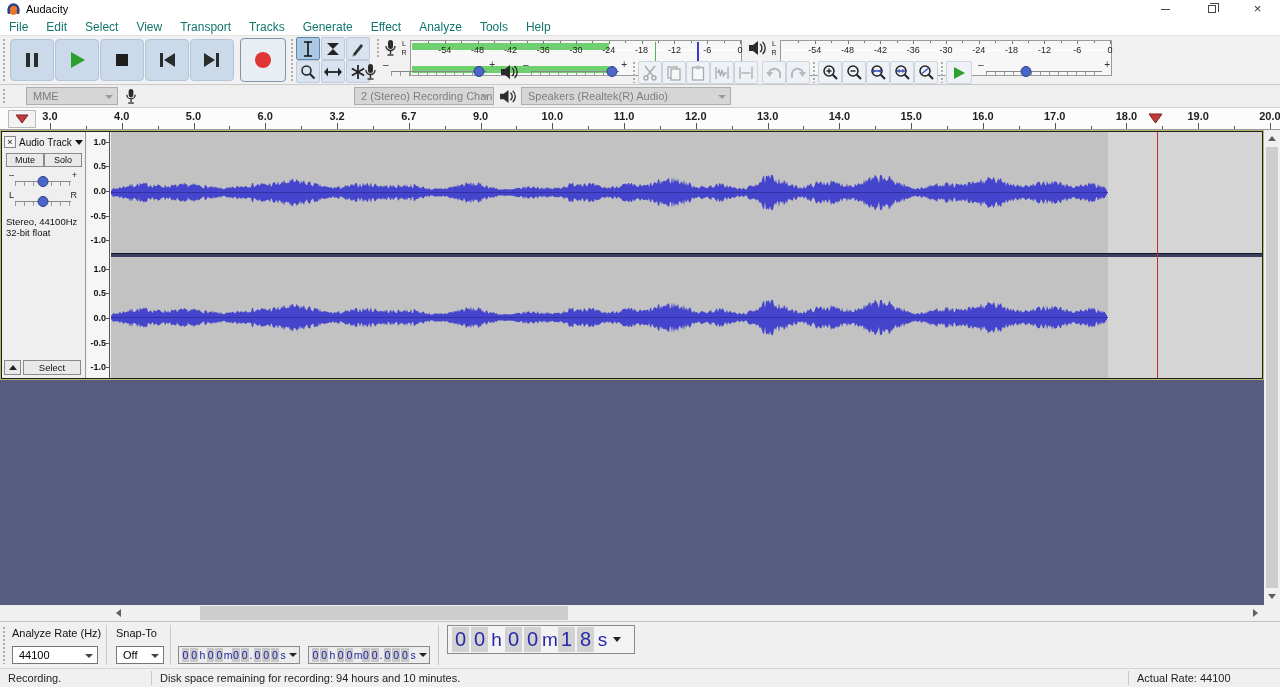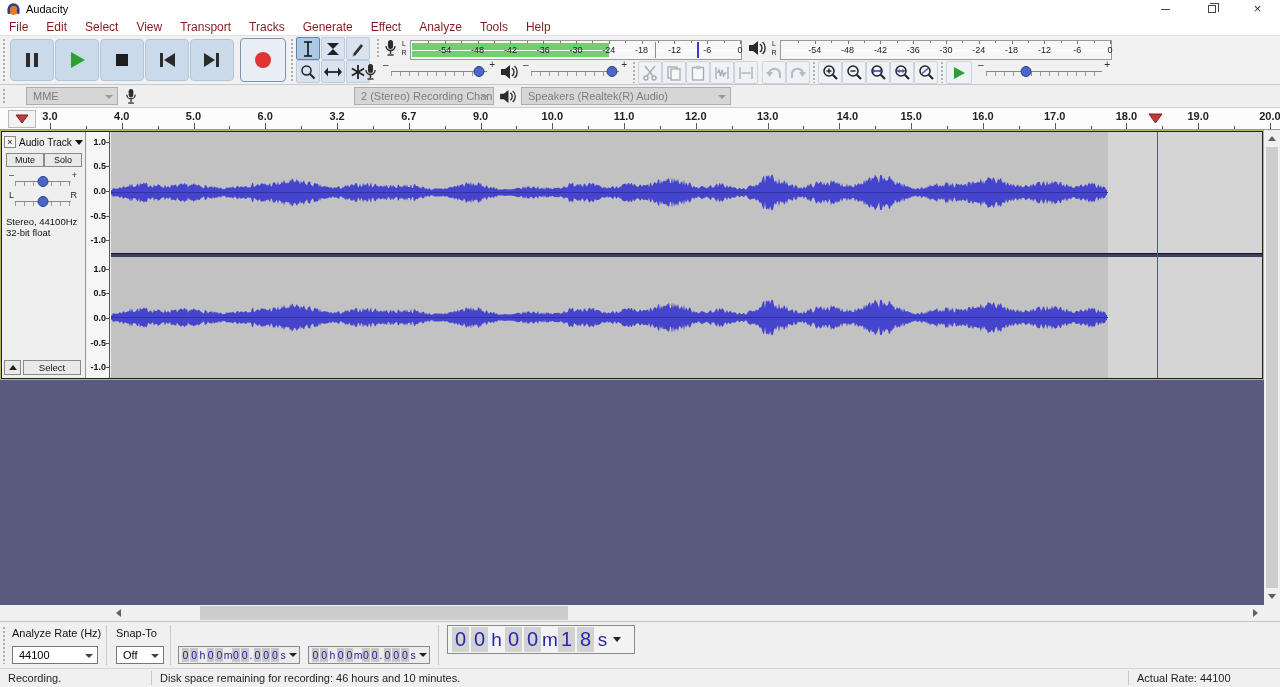--- a/index.html
+++ b/index.html
@@ -14,30 +14,30 @@
   #titlebar .appicon { position:absolute; left:6px; top:2px; }
   #titlebar .title { position:absolute; left:26px; top:3px; font-size:11px; color:#000; }
   .wc { position:absolute; top:0; width:45px; height:18px; text-align:center; color:#333; }
   .wc-min  { right:92px; } .wc-rest { right:46px; } .wc-close{ right:0; }
   .wc-min i { display:inline-block; width:9px; height:1px; background:#444; margin-top:9px; }
   .wc-rest i{ display:inline-block; width:8px; height:8px; border:1px solid #444; margin-top:5px; position:relative; background:#fff;}
   .wc-rest i::before{ content:""; position:absolute; left:1px; top:-3px; width:8px; height:8px; border:1px solid #444; border-left:none; border-bottom:none;}
   .wc-close span { font-size:13px; line-height:18px; }
   
   #menubar { position:absolute; left:0; top:18px; width:1280px; height:18px; background:#fff; border-bottom:1px solid #e3e3e3; display:flex; align-items:center; }
-  #menubar .mi { padding:2px 9px; font-size:12px; color:#7f1d1d; }
+  #menubar .mi { padding:2px 9px; font-size:12px; color:#0f766e; }
   
   #toolbars { position:absolute; left:0; top:36px; width:1280px; height:49px; background:#f1f1f1; border-bottom:1px solid #c9c9c9; }
   .grip { position:absolute; width:4px; background-image:radial-gradient(#adadad 1px, transparent 1.2px); background-size:4px 4px; }
   .btn { position:absolute; background:#cbdaea; border:1px solid #b3c5d8; border-radius:4px; display:flex; align-items:center; justify-content:center; }
   .tbtn { width:24px; height:23px; background:#d8e3ef; border:1px solid #bccadb; border-radius:2px; display:flex; align-items:center; justify-content:center; position:absolute; }
   .tbtn.pressed { background:#adc8e2; border-color:#5f87ad; }
   .tbtn.plain { background:#eef1f5; border-color:#ccd4dd; }
   .tbtn.disabled svg { opacity:.45; }
-  .meter { position:absolute; height:20px; background:#f7f7f7; border:1px solid #9a9a9a; }
+  .meter { position:absolute; height:36px; background:#f7f7f7; border:1px solid #9a9a9a; }
   .meter .bar { position:absolute; left:1px; height:7px; background:#6fd06f; }
   .meter .barL { top:2px; } .meter .barR { bottom:2px; }
   .meter .mline { position:absolute; top:1px; bottom:1px; width:1px; }
   .meter .tick { position:absolute; top:0; width:1px; height:3px; background:#777; }
   .meter .mlabel { position:absolute; top:4px; transform:translateX(-50%); font-size:9px; color:#222; }
   .lr { position:absolute; font-size:7px; line-height:8px; color:#222; width:8px; text-align:center; }
   .slider { position:absolute; height:18px; }
   .slider .rail { position:absolute; left:8px; right:8px; top:9px; height:1px; background:#888; }
   .slider .ticks { position:absolute; left:8px; right:8px; top:10px; height:4px;
      background-image:repeating-linear-gradient(90deg,#9a9a9a 0 1px,transparent 1px 9px); }
@@ -500,21 +500,21 @@
         <div class="rtick" style="left: 588.2px; height: 3px;"></div>
         <div class="rlabel" style="left: 624.08px;">11.0</div>
         <div class="rtick" style="left: 624.08px; height: 6px;"></div>
         <div class="rtick" style="left: 659.96px; height: 3px;"></div>
         <div class="rlabel" style="left: 695.84px;">12.0</div>
         <div class="rtick" style="left: 695.84px; height: 6px;"></div>
         <div class="rtick" style="left: 731.72px; height: 3px;"></div>
         <div class="rlabel" style="left: 767.6px;">13.0</div>
         <div class="rtick" style="left: 767.6px; height: 6px;"></div>
         <div class="rtick" style="left: 803.48px; height: 3px;"></div>
-        <div class="rlabel" style="left: 839.36px; margin-left: 8px;">14.0</div>
+        <div class="rlabel" style="left: 839.36px;">14.0</div>
         <div class="rtick" style="left: 839.36px; height: 6px;"></div>
         <div class="rtick" style="left: 875.24px; height: 3px;"></div>
         <div class="rlabel" style="left: 911.12px;">15.0</div>
         <div class="rtick" style="left: 911.12px; height: 6px;"></div>
         <div class="rtick" style="left: 947px; height: 3px;"></div>
         <div class="rlabel" style="left: 982.88px;">16.0</div>
         <div class="rtick" style="left: 982.88px; height: 6px;"></div>
         <div class="rtick" style="left: 1018.76px; height: 3px;"></div>
         <div class="rlabel" style="left: 1054.64px;">17.0</div>
         <div class="rtick" style="left: 1054.64px; height: 6px;"></div>
@@ -681,18 +681,18 @@
       <span class="u">m</span>
       <span class="d">1</span>
       <span class="d">8</span>
       <span class="u">s</span>
       <i class="chev"></i>
     </div>
 
   <div id="statusbar">
     <span class="seg" style="left:8px">Recording.</span>
     <div class="vsep" style="left:151px;top:2px;bottom:2px"></div>
-    <span class="seg" style="left:160px">Disk space remaining for recording: 46 hours and 10 minutes.</span>
+    <span class="seg" style="left:160px">Disk space remaining for recording: 94 hours and 10 minutes.</span>
     <div class="vsep" style="left:1128px;top:2px;bottom:2px"></div>
     <span class="seg" style="left:1137px">Actual Rate: 44100</span>
   </div>
 
 </div>
 
 </body></html>

